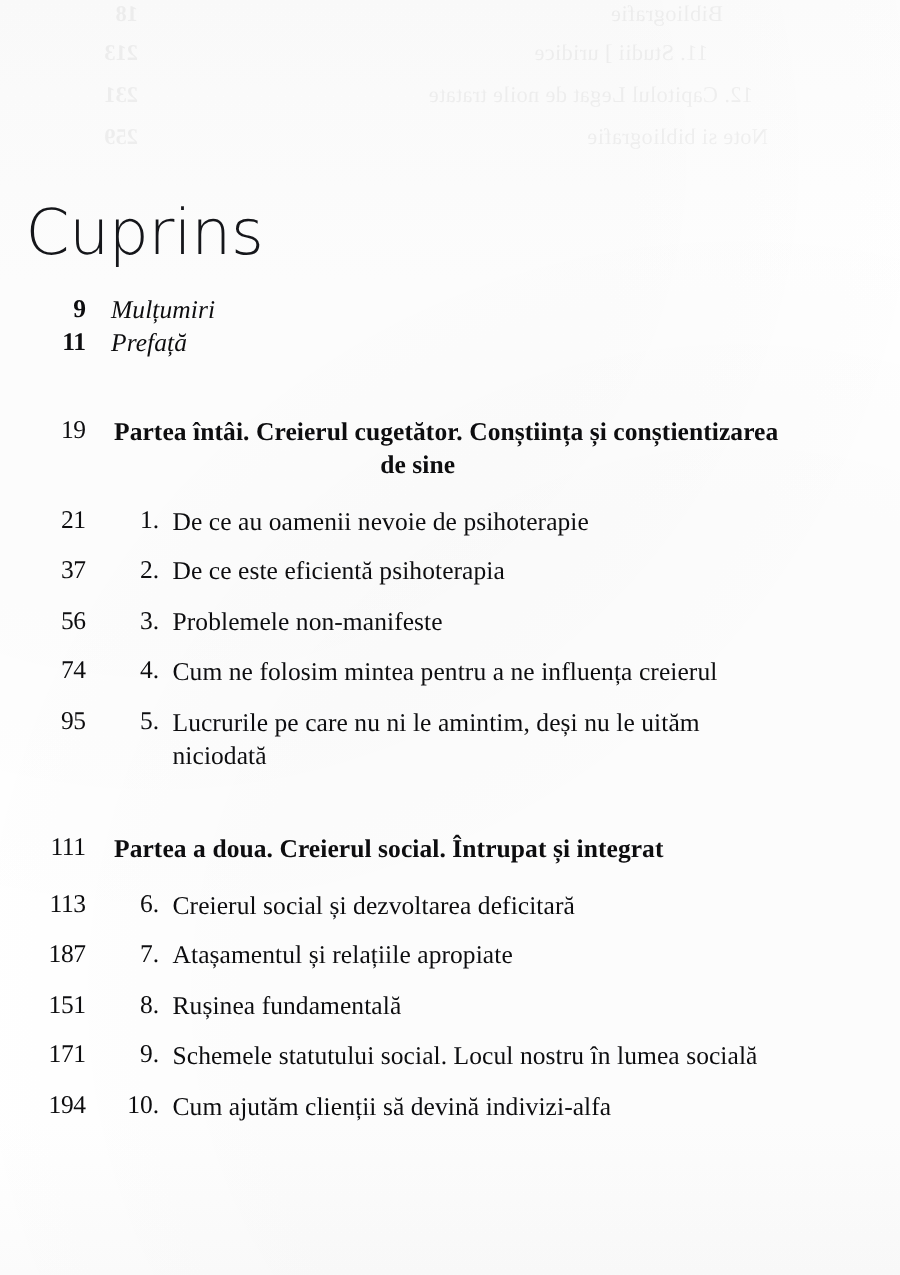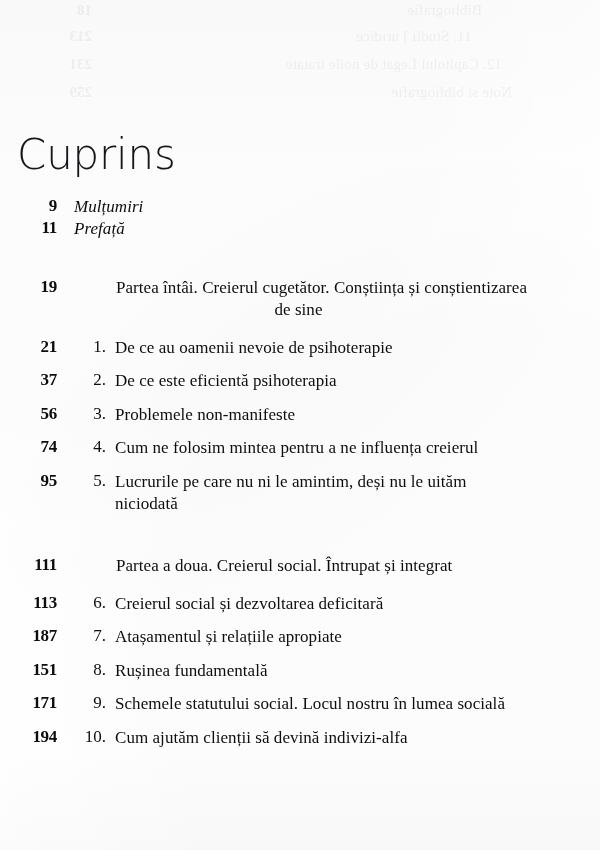--- a/index.html
+++ b/index.html
@@ -80,21 +80,21 @@
     display: block;
     min-height: 20px;
   }
 
   .pagenum {
     position: absolute;
     left: 0;
     width: 57px;
     text-align: right;
     font-family: "Liberation Serif", "DejaVu Serif", serif;
-    font-weight: bold;
+    font-weight: normal;
     font-size: 17px;
     letter-spacing: -0.3px;
     color: #0d0d0f;
   }
 
   .chapnum {
     position: absolute;
     left: 60px;
     width: 46px;
     text-align: right;
@@ -117,22 +117,23 @@
   .entry.front .label {
     margin-left: 74px;
     font-style: italic;
     font-size: 17px;
   }
   .entry.front { min-height: 19px; }
   .entry.front .pagenum { font-weight: bold; }
 
   
   .entry.part .label {
-    margin-left: 116px;
+    margin-left: 76px;
     text-align: left;
+    font-weight: bold;
   }
   .entry.part .label .wrap2 {
     display: block;
     text-align: center;
     padding-right: 119px;
   }
 
   
   .entry .label .wrap2 {
     display: block;

